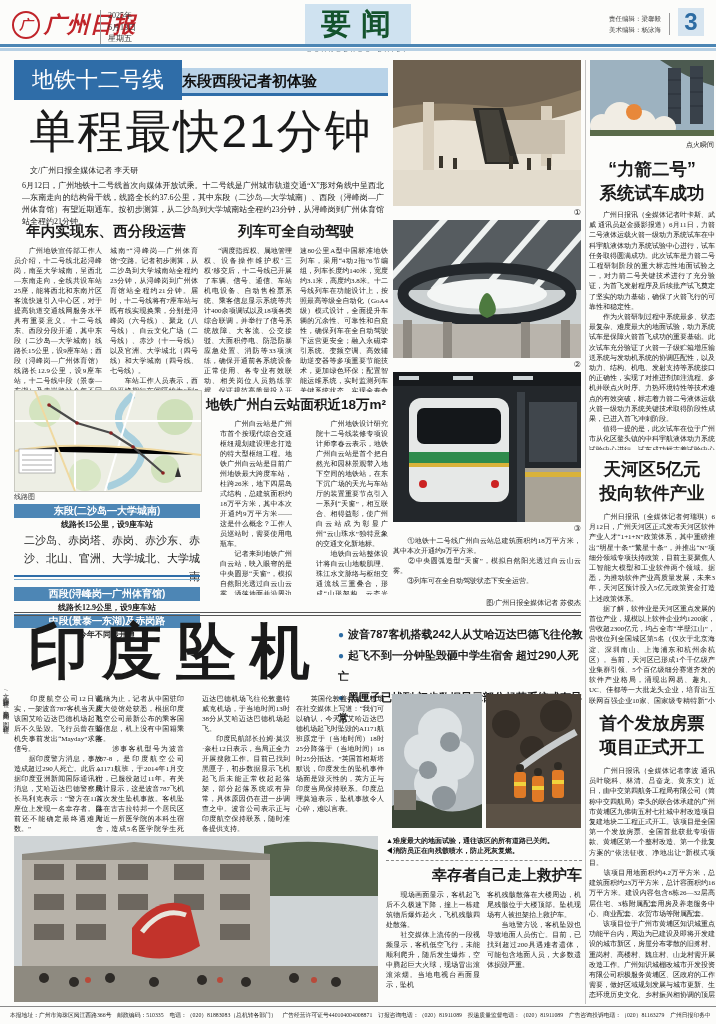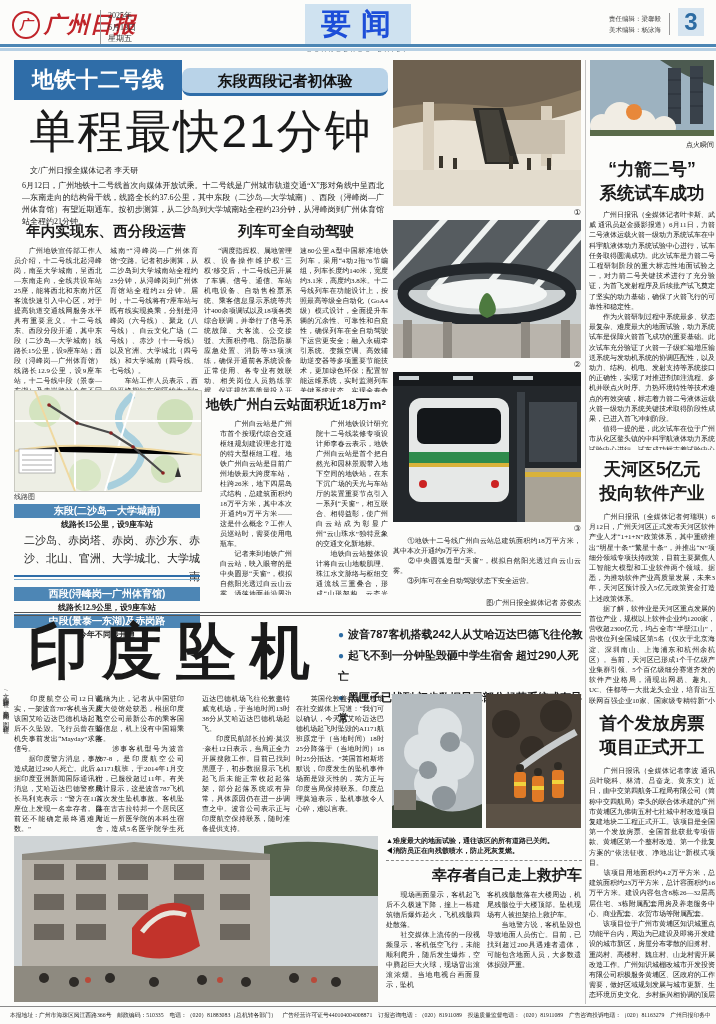--- a/index.html
+++ b/index.html
@@ -6,35 +6,35 @@
   .page{position:relative;width:716px;height:1024px;background:#fcfcfa;margin:0 auto;overflow:hidden;
         font-family:"Liberation Serif",serif;color:#1a1a1a;}
   .abs{position:absolute;}
   
   .logo{left:12px;top:10px;display:flex;align-items:center;gap:4px;}
   .logo-emblem{width:24px;height:24px;border:2px solid #c0242a;border-radius:50%;color:#c0242a;
      font-weight:bold;font-size:13px;line-height:24px;text-align:center;font-family:"Liberation Serif",serif;font-style:italic;}
   .logo-text{color:#c0242a;font-weight:bold;font-style:italic;font-size:22px;letter-spacing:1px;font-family:"Liberation Serif",serif;}
   .date-block{left:100px;top:10px;border-left:1px solid #9a9a9a;padding-left:7px;font-size:8px;line-height:1.45;color:#333;}
   .masthead{left:0;right:0;top:4px;text-align:center;}
-  .masthead-title{display:inline-block;background:#cfe2f0;color:#1d4ed8;font-weight:bold;font-size:30px;
+  .masthead-title{display:inline-block;background:#cfe2f0;color:#14532d;font-weight:bold;font-size:30px;
      letter-spacing:10px;padding:0 10px 0 16px;font-family:Liberation Serif, serif;}
   .masthead-sub{display:flex;align-items:center;justify-content:center;gap:8px;margin-top:2px;}
   .masthead-sub .rule{width:120px;height:1px;background:#9fb8ca;}
   .masthead-sub span{font-size:6px;letter-spacing:3px;color:#6a7d8a;font-family:"Liberation Sans",sans-serif;}
   .editors{right:46px;top:13px;font-size:6.5px;line-height:1.7;color:#444;text-align:left;border-right:1px solid #9a9a9a;padding-right:8px;}
   .pagenum{right:12px;top:8px;width:26px;height:28px;background:#d7e5f0;color:#2d6ca3;font-weight:bold;
      font-size:24px;text-align:center;line-height:28px;font-family:"Liberation Sans",sans-serif;}
   .header-rule1{left:0;right:0;top:44px;height:3px;background:#4c86b4;}
   .header-rule2{left:0;right:0;top:48px;height:3px;background:#b7d0e4;}
   
   .kicker-box{left:14px;top:60px;width:168px;height:40px;background:#2f6da8;color:#fff;
-     font-family:"Liberation Sans",sans-serif;font-weight:bold;font-size:22px;text-align:center;line-height:40px;}
+     font-family:"Liberation Sans",sans-serif;font-weight:normal;font-size:22px;text-align:center;line-height:40px;}
   .kicker-side{left:182px;top:68px;width:206px;height:25px;background:#b9d3e8;border-bottom:3px solid #2f6da8;
-     font-family:"Liberation Sans",sans-serif;font-weight:bold;font-size:15px;text-align:center;line-height:25px;color:#111;border-radius:8px;}
+     font-family:"Liberation Sans",sans-serif;font-weight:bold;font-size:15px;line-height:25px;color:#111;}
   .main-headline{left:14px;top:106px;width:374px;text-align:center;font-family:"Liberation Sans",sans-serif;
      font-weight:normal;font-size:46px;letter-spacing:2px;line-height:1.1;}
   .byline{left:30px;top:165px;font-size:8px;color:#222;}
   .intro{left:22px;top:180px;width:362px;font-size:8px;line-height:1.5;text-align:justify;}
   .sub-title{font-family:"Liberation Sans",sans-serif;font-weight:bold;font-size:14.5px;text-align:center;margin-bottom:5px;}
   .sub1{left:14px;top:222px;width:184px;}
   .sub2{left:204px;top:222px;width:184px;}
   .two-cols{display:flex;gap:8px;}
   .two-cols .col{width:88px;height:146px;overflow:hidden;font-size:7px;line-height:10px;text-align:justify;white-space:pre-line;}
   .map-box{left:14px;top:390px;width:186px;height:100px;border:1px solid #c9c9c0;}

